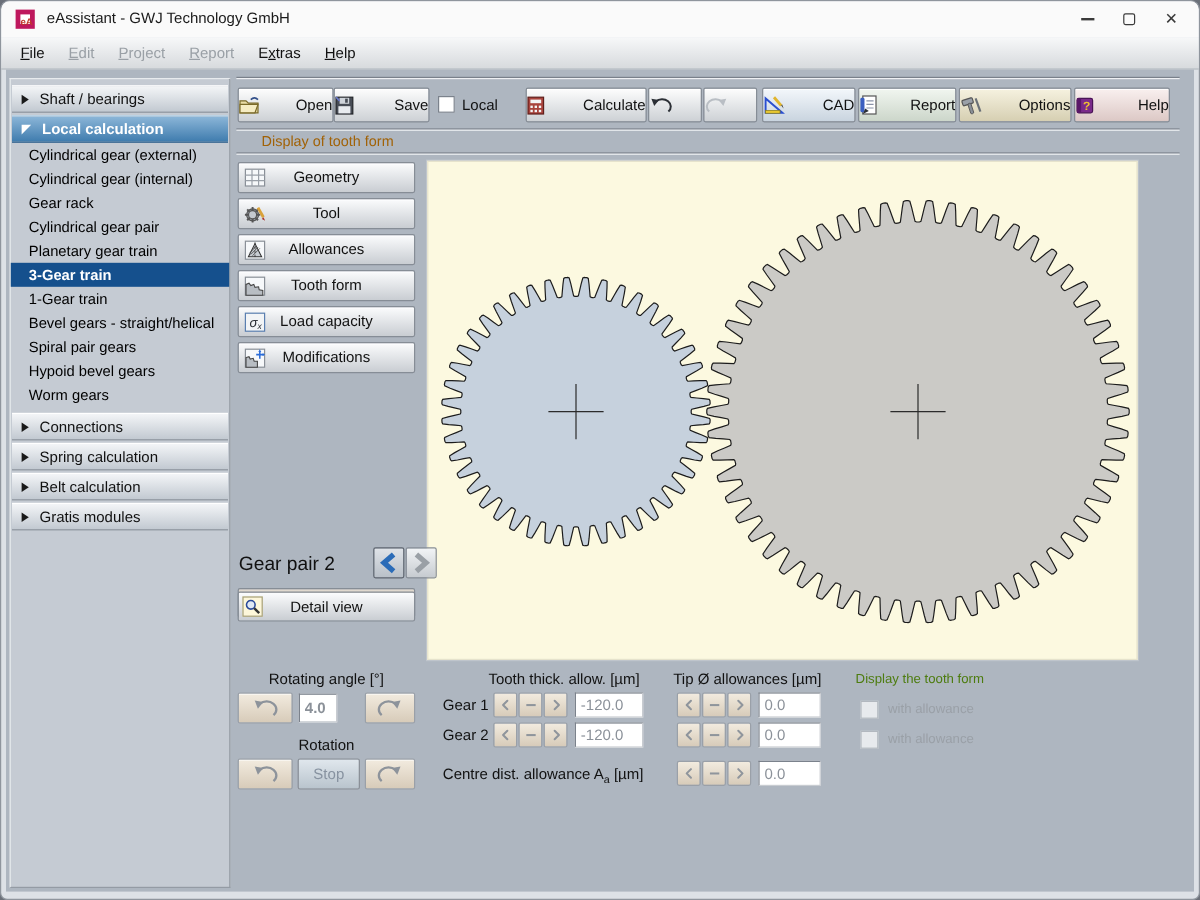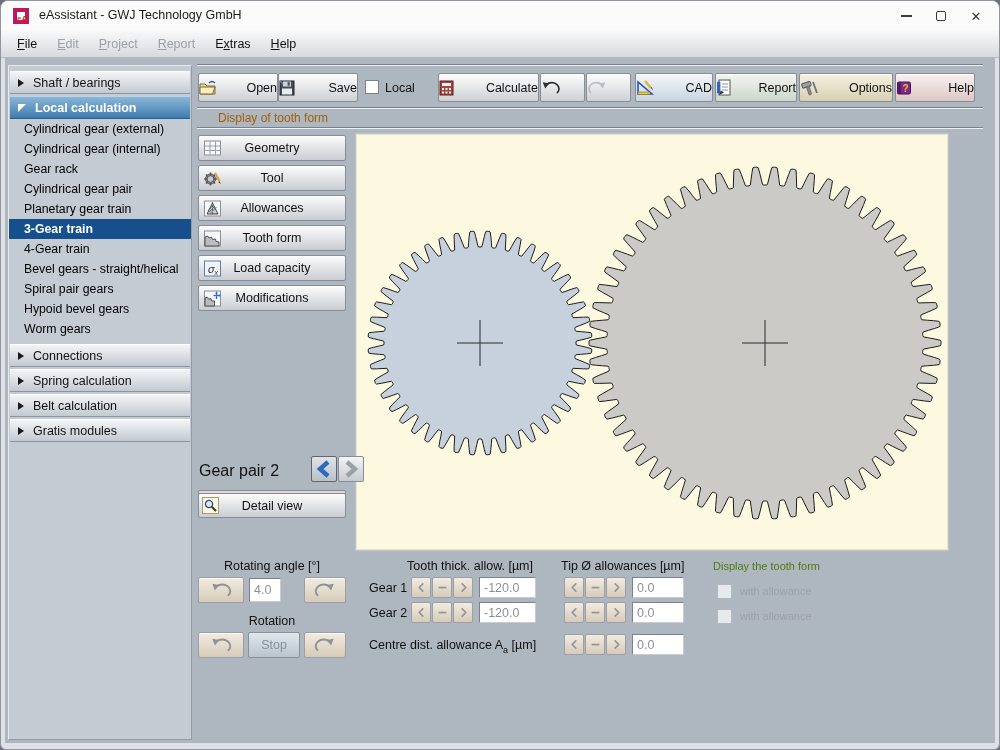--- a/index.html
+++ b/index.html
@@ -131,21 +131,21 @@
       <div class="sb-header expanded">
         <span class="tri-exp"></span>
         <span>Local calculation</span>
       </div>
       <div class="sb-item">Cylindrical gear (external)</div>
       <div class="sb-item">Cylindrical gear (internal)</div>
       <div class="sb-item">Gear rack</div>
       <div class="sb-item">Cylindrical gear pair</div>
       <div class="sb-item">Planetary gear train</div>
       <div class="sb-item selected">3-Gear train</div>
-      <div class="sb-item">4-Gear train</div>
+      <div class="sb-item">1-Gear train</div>
       <div class="sb-item">Bevel gears - straight/helical</div>
       <div class="sb-item">Spiral pair gears</div>
       <div class="sb-item">Hypoid bevel gears</div>
       <div class="sb-item">Worm gears</div>
       <div class="sb-header gap">
         <span class="tri-col"></span>
         <span>Connections</span>
       </div>
       <div class="sb-header">
         <span class="tri-col"></span>
@@ -369,21 +369,21 @@
 
   <div class="ctl-label" style="top:558px">Rotating angle [°]</div>
   <div class="rotate-btn" style="left:197px;top:576px;width:46px">
       <svg viewBox="0 0 20 15" width="22" height="16">
         <g>
           <path d="M16.5 13 A6.8 5.6 0 1 0 5.8 4.2" fill="none" stroke="currentColor" stroke-width="1.8"></path>
           <polygon points="1.8,1.6 8.4,2.8 4.3,8" fill="currentColor"></polygon>
         </g>
       </svg>
     </div>
-  <input class="field" style="left: 248px; top: 577px; width: 32px; height: 24px;" value="4.0">
+  <input class="field" style="left: 248px; top: 577px; width: 32px; height: 24px; font-weight: bold;" value="4.0">
   <div class="rotate-btn" style="left:303px;top:576px;width:42px">
       <svg viewBox="0 0 20 15" width="22" height="16">
         <g transform="translate(20,0) scale(-1,1)">
           <path d="M16.5 13 A6.8 5.6 0 1 0 5.8 4.2" fill="none" stroke="currentColor" stroke-width="1.8"></path>
           <polygon points="1.8,1.6 8.4,2.8 4.3,8" fill="currentColor"></polygon>
         </g>
       </svg>
     </div>
 
   <div class="ctl-label" style="top:613px">Rotation</div>

